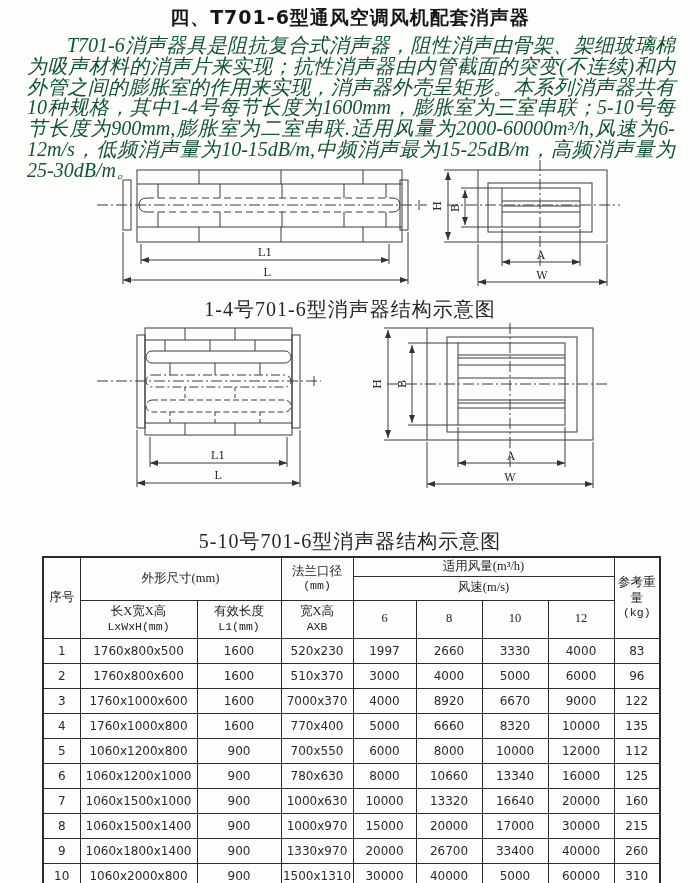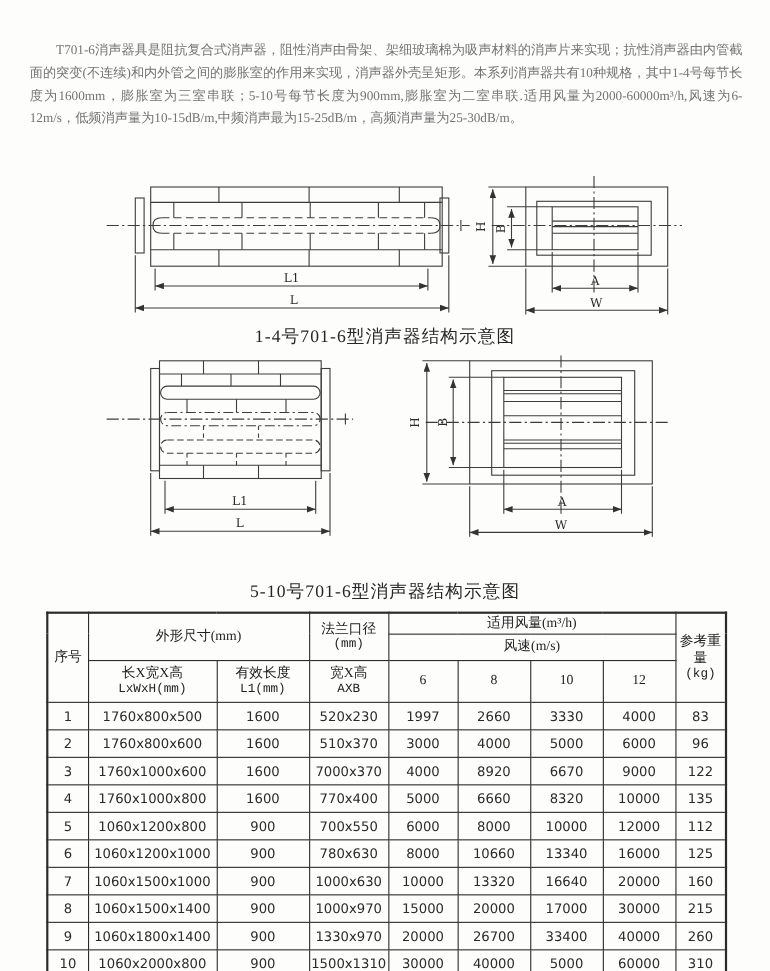--- a/index.html
+++ b/index.html
@@ -8,27 +8,28 @@
     font-family:"Liberation Serif","DejaVu Serif",serif;color:#1f1f1f;
     overflow:hidden;
   }
   .page-title{
     position:absolute;top:5px;left:0;width:700px;text-align:center;
     font-family:"DejaVu Sans","Liberation Sans",sans-serif;
     font-size:19px;font-weight:bold;letter-spacing:1px;color:#161616;
   }
   .intro{
     position:absolute;top:35px;left:27px;width:648px;
-    font-size:12px;line-height:20.8px;text-align:justify;text-indent:2em;
-    color:#737373;
+    font-size:20px;line-height:20.8px;text-align:justify;text-indent:2em;
+    color:#14532d;
+    font-style:italic;
   }
   .fig-svg{position:absolute;}
   .caption{
     position:absolute;left:0;width:700px;text-align:center;
-    font-size:16px;color:#262626;letter-spacing:1px;
+    font-size:20px;color:#262626;letter-spacing:1px;
   }
   .cap1{top:296px;}
   .cap2{top:528px;}
   .tbl-title{top:529px;}
   table.spec{
     position:absolute;left:42px;top:556px;width:617px;
     border-collapse:collapse;table-layout:fixed;
     border:2px solid #2b2b2b;
   }
   table.spec th,table.spec td{
@@ -46,20 +47,21 @@
     font-family:"DejaVu Sans","Liberation Sans",sans-serif;
     font-size:12px;color:#2a2a2a;height:24px;
   }
   tr.hr1{height:19px;} tr.hr2{height:24px;} tr.hr3{height:38px;}
 </style>
 </head>
 <body>
 
 <div class="page">
 
+  <div class="page-title">四、T701-6型通风空调风机配套消声器</div>
 
   <div class="intro">T701-6消声器具是阻抗复合式消声器，阻性消声由骨架、架细玻璃棉为吸声材料的消声片来实现；抗性消声器由内管截面的突变(不连续)和内外管之间的膨胀室的作用来实现，消声器外壳呈矩形。本系列消声器共有10种规格，其中1-4号每节长度为1600mm，膨胀室为三室串联；5-10号每节长度为900mm,膨胀室为二室串联.适用风量为2000-60000m³/h,风速为6-12m/s，低频消声量为10-15dB/m,中频消声最为15-25dB/m，高频消声量为25-30dB/m。</div>
 
   <svg class="fig-svg" style="left:95px;top:160px" width="590" height="138" viewBox="0 0 590 138">
     <defs>
       <marker id="a1e" markerWidth="9" markerHeight="7" refX="8" refY="3" orient="auto" markerUnits="userSpaceOnUse">
         <path d="M0 0 L8 3 L0 6 Z" fill="#333"></path>
       </marker>
       <marker id="a1s" markerWidth="9" markerHeight="7" refX="8" refY="3" orient="auto-start-reverse" markerUnits="userSpaceOnUse">
         <path d="M0 0 L8 3 L0 6 Z" fill="#333"></path>

